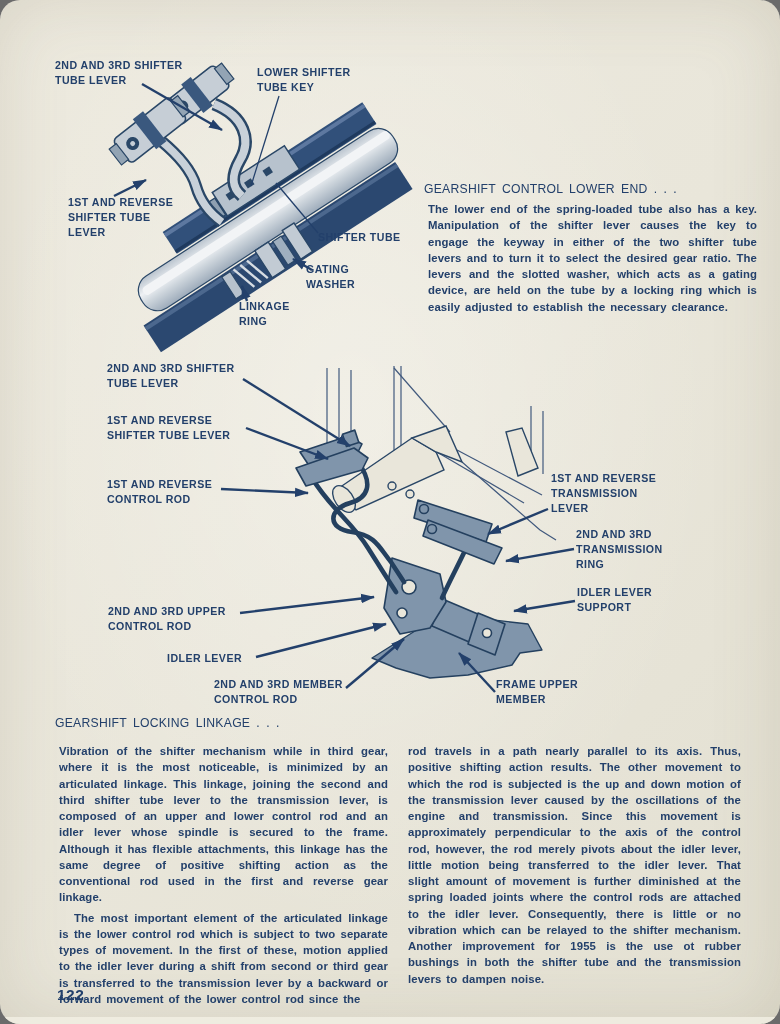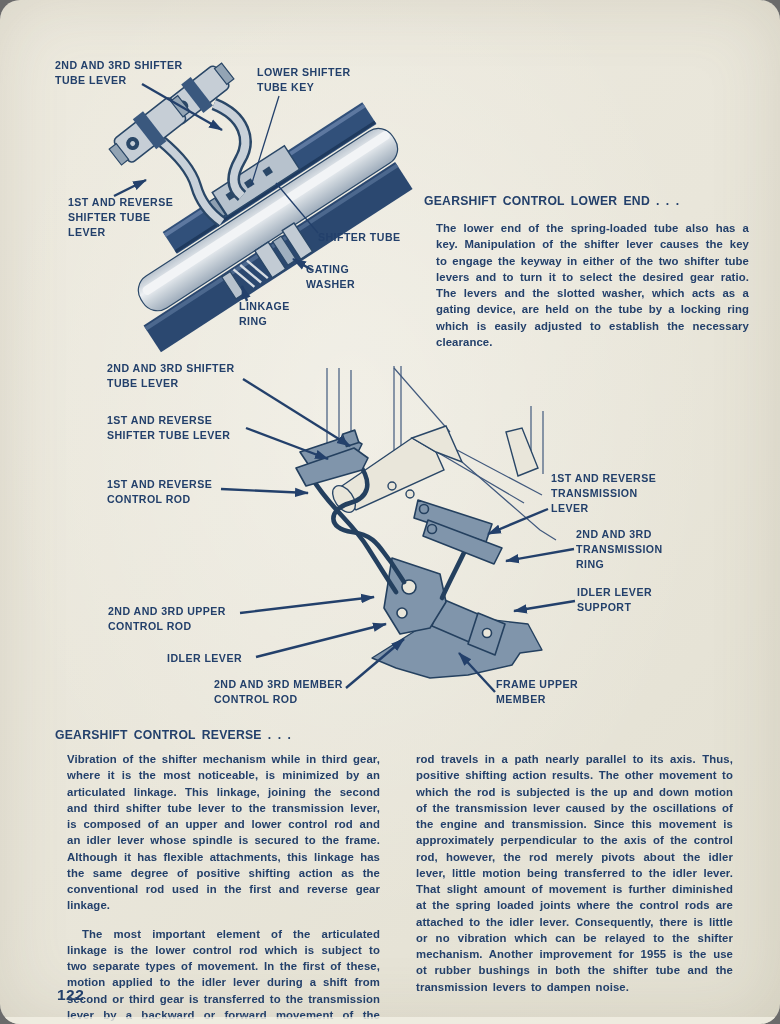--- a/index.html
+++ b/index.html
@@ -11,24 +11,24 @@
     box-shadow:inset 0 0 70px rgba(110,100,70,.16);
     font-family:"Liberation Sans","DejaVu Sans",sans-serif;
     color:#23406b;
     border-radius:20px;
   }
   .art{position:absolute;left:0;top:0;}
   .callout{
     position:absolute;font-size:10.6px;font-weight:bold;letter-spacing:.45px;
     line-height:1.42;white-space:pre-line;color:#23406b;
   }
-  .heading{font-size:12.2px;font-weight:bold;letter-spacing:.25px;word-spacing:2.5px;margin:12px 0 5px 0;}
+  .heading{font-size:12.2px;font-weight:normal;letter-spacing:.25px;word-spacing:2.5px;margin:0 0 5px 0;}
   .body-text{
     font-size:11.35px;font-weight:bold;line-height:16.25px;text-align:justify;
-    letter-spacing:.1px;word-spacing:1.6px;margin:12px;color:#23406b;
+    letter-spacing:.1px;word-spacing:1.6px;margin:4px;color:#23406b;
   }
   .sec-lower{position:absolute;left:424px;top:182px;width:337px;}
   .sec-linkage-head{position:absolute;left:55px;top:716px;}
   .col-left{position:absolute;left:55px;top:739px;width:337px;}
   .col-right{position:absolute;left:404px;top:739px;width:341px;}
   .para2{text-indent:15px;margin-top:0;}
   .pagenum{position:absolute;left:20px;top:986px;font-size:15.5px;font-weight:bold;letter-spacing:.5px;margin-left:37px;}
   .bottom-edge{position:absolute;left:0;bottom:0;width:780px;height:7px;background:#f3f0e5;opacity:.8;}
 </style>
 </head>
@@ -216,21 +216,21 @@
   <div class="callout" style="left:577px;top:585px">IDLER LEVER
 SUPPORT</div>
   <div class="callout" style="left:108px;top:604px">2ND AND 3RD UPPER
 CONTROL ROD</div>
   <div class="callout" style="left:167px;top:651px">IDLER LEVER</div>
   <div class="callout" style="left:214px;top:677px">2ND AND 3RD MEMBER
 CONTROL ROD</div>
   <div class="callout" style="left:496px;top:677px">FRAME UPPER
 MEMBER</div>
 
-  <h2 class="heading sec-linkage-head">GEARSHIFT CONTROL REVERSE .  .  .</h2>
+  <h2 class="heading sec-linkage-head">GEARSHIFT LOCKING LINKAGE .  .  .</h2>
 
   <div class="col-left">
     <p class="body-text">Vibration of the shifter mechanism while in third gear, where it is the most noticeable, is minimized by an articulated linkage. This linkage, joining the second and third shifter tube lever to the transmission lever, is composed of an upper and lower control rod and an idler lever whose spindle is secured to the frame. Although it has flexible attachments, this linkage has the same degree of positive shifting action as the conventional rod used in the first and reverse gear linkage.</p>
     <p class="body-text para2">The most important element of the articulated linkage is the lower control rod which is subject to two separate types of movement. In the first of these, motion applied to the idler lever during a shift from second or third gear is transferred to the transmission lever by a backward or forward movement of the lower control rod since the</p>
   </div>
 
   <div class="col-right">
     <p class="body-text">rod travels in a path nearly parallel to its axis. Thus, positive shifting action results. The other movement to which the rod is subjected is the up and down motion of the transmission lever caused by the oscillations of the engine and transmission. Since this movement is approximately perpendicular to the axis of the control rod, however, the rod merely pivots about the idler lever, little motion being transferred to the idler lever. That slight amount of movement is further diminished at the spring loaded joints where the control rods are attached to the idler lever. Consequently, there is little or no vibration which can be relayed to the shifter mechanism. Another improvement for 1955 is the use ot rubber bushings in both the shifter tube and the transmission levers to dampen noise.</p>
   </div>
 

